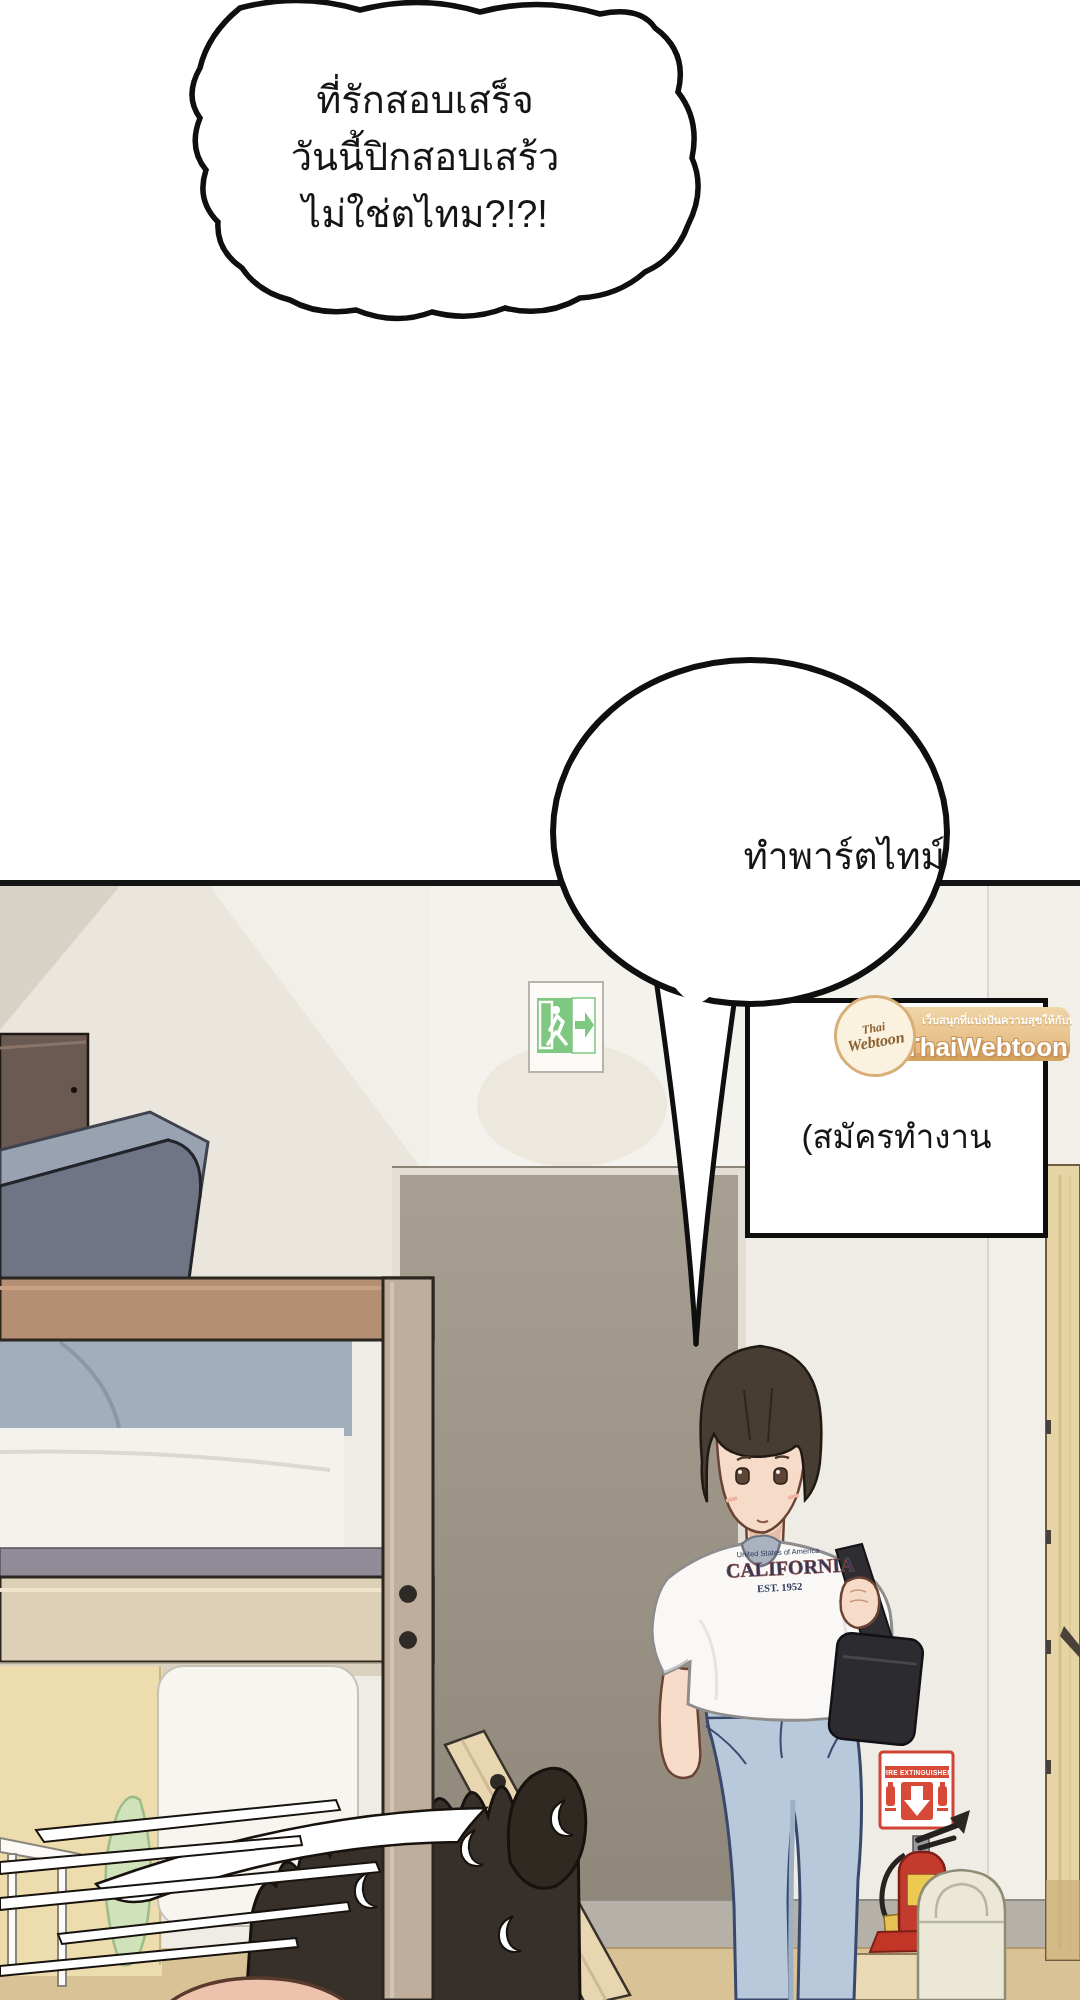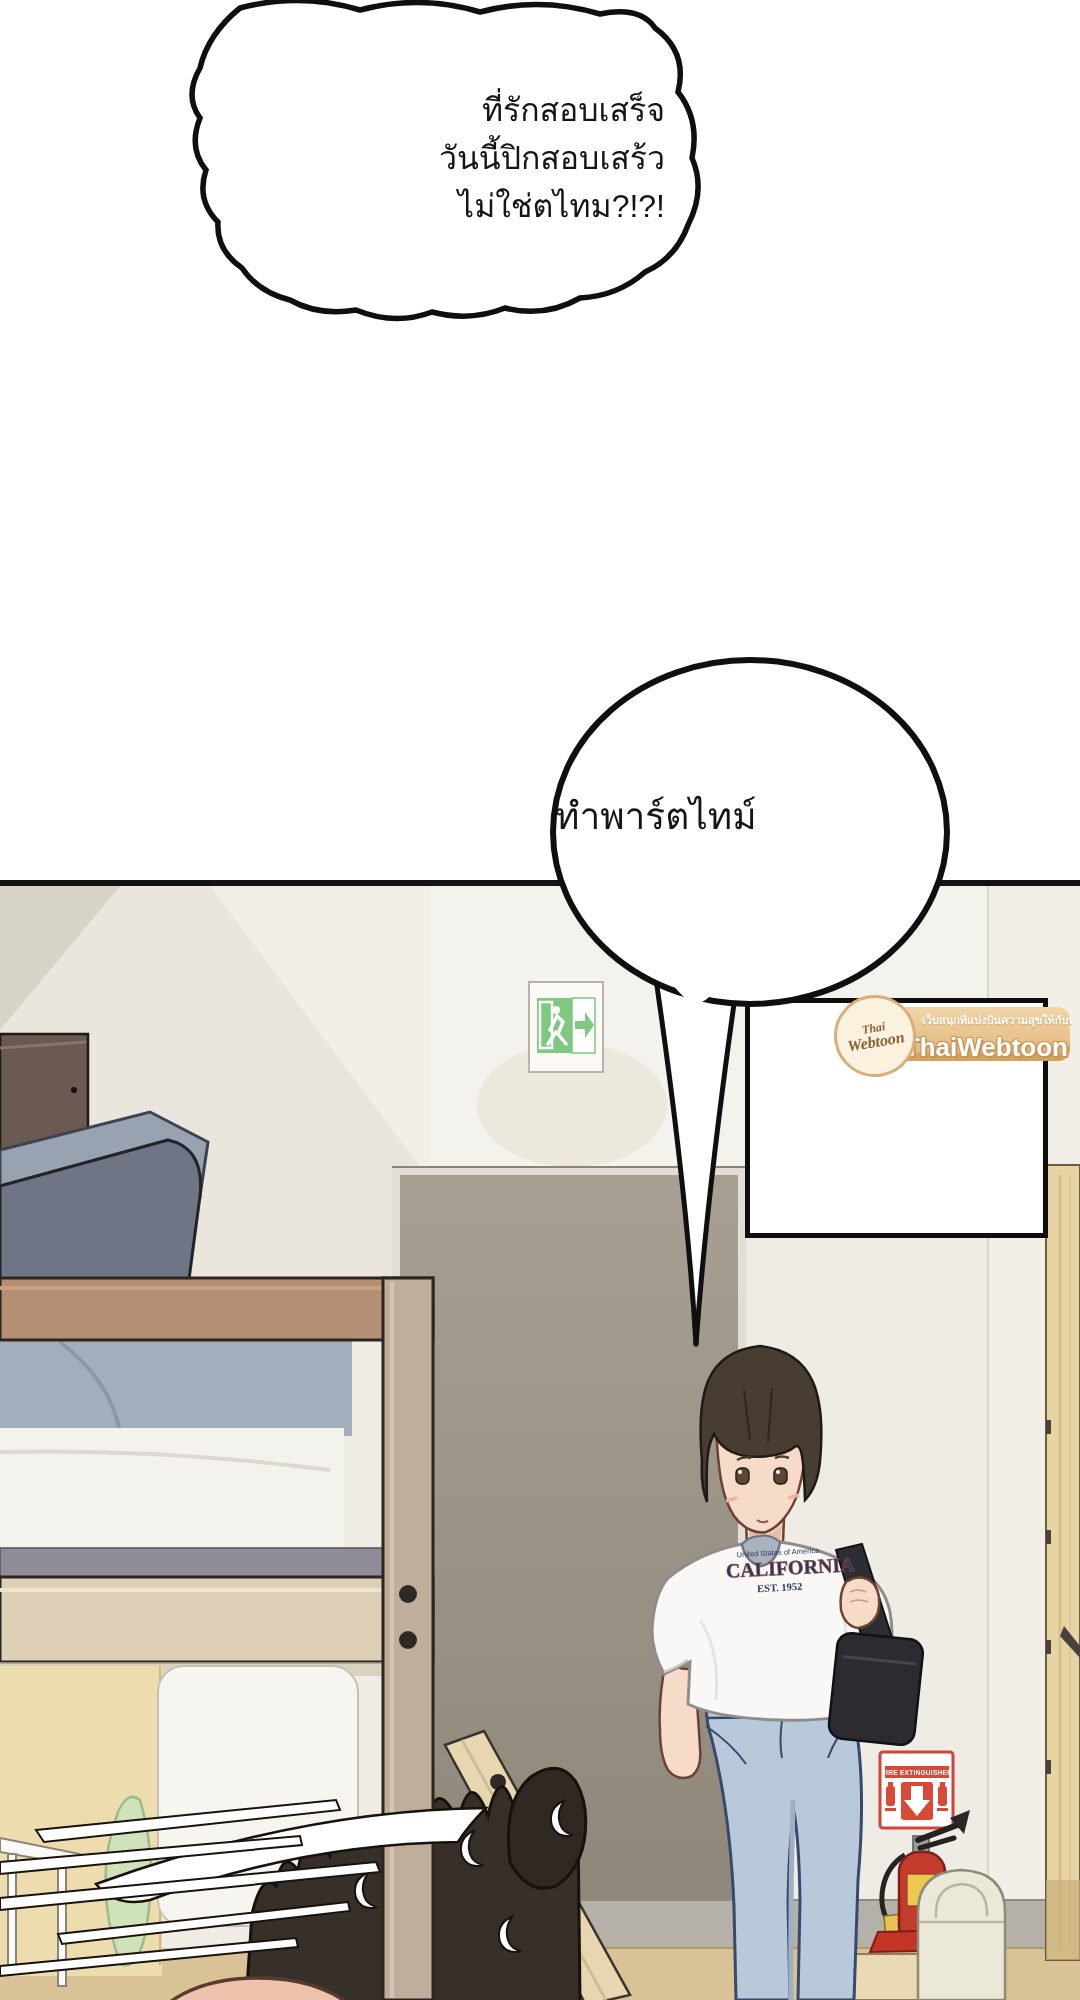--- a/index.html
+++ b/index.html
@@ -2,24 +2,24 @@
 <html><head>
 <meta charset="utf-8">
 <style>
   html,body{margin:0;padding:0;background:#ffffff;}
   #stage{position:relative;width:1080px;height:2000px;overflow:hidden;background:#ffffff;
          font-family:"Liberation Sans","DejaVu Sans",sans-serif;}
   #stage svg{position:absolute;left:0;top:0;}
   .abs{position:absolute;}
   
   .bubble-text{color:#151515;text-align:center;line-height:1.5;}
-  .top-bubble-text{left:185px;top:30px;width:480px;height:255px;font-size:32px;
-      display:flex;flex-direction:column;justify-content:center;z-index:55;text-align:right;}
-  .round-bubble-text{left:555px;top:780px;width:390px;height:74px;font-size:37px;
-      display:flex;align-items:center;justify-content:flex-start;z-index:55;}
+  .top-bubble-text{left:185px;top:30px;width:480px;height:255px;font-size:38px;
+      display:flex;flex-direction:column;justify-content:center;z-index:55;}
+  .round-bubble-text{left:555px;top:820px;width:390px;height:74px;font-size:37px;
+      display:flex;align-items:center;justify-content:flex-end;z-index:55;}
   
   .caption-box{left:745px;top:998px;width:303px;height:240px;background:#ffffff;
       border:5px solid #0e0e0e;box-sizing:border-box;z-index:40;}
   .caption-text{left:745px;top:1052px;width:303px;height:170px;font-size:33px;line-height:1.55;
       display:flex;flex-direction:column;justify-content:center;text-align:center;z-index:45;}
   
   .watermark{left:834px;top:999px;width:240px;height:70px;z-index:60;}
   .wm-banner{position:absolute;left:14px;top:8px;width:222px;height:54px;border-radius:12px;
       background:linear-gradient(#f0d6a8,#e2b277);box-shadow:inset 0 -8px 0 #d5a360;}
   .wm-tagline{position:absolute;left:88px;top:12px;width:150px;font-size:11px;font-weight:bold;
@@ -287,20 +287,21 @@
     <span>ที่รักสอบเสร็จ</span>
     <span>วันนี้ปิกสอบเสร้ว</span>
     <span>ไม่ใช่ตไทม?!?!</span>
   </div>
 
   <div class="abs bubble-text round-bubble-text">
     <span>ทำพาร์ตไทม์</span>
   </div>
 
   <div class="abs bubble-text caption-text">
+    <span>(สมัครทำงาน</span>
   </div>
 
   <div class="abs watermark">
     <div class="wm-banner"></div>
     <div class="wm-tagline">เว็บสนุกที่แบ่งปันความสุขให้กับทุกคน</div>
     <div class="wm-brand">ThaiWebtoon</div>
     <div class="wm-circle">
       <span class="wm-logo-top">Thai</span>
       <span class="wm-logo-bottom">Webtoon</span>
     </div>

